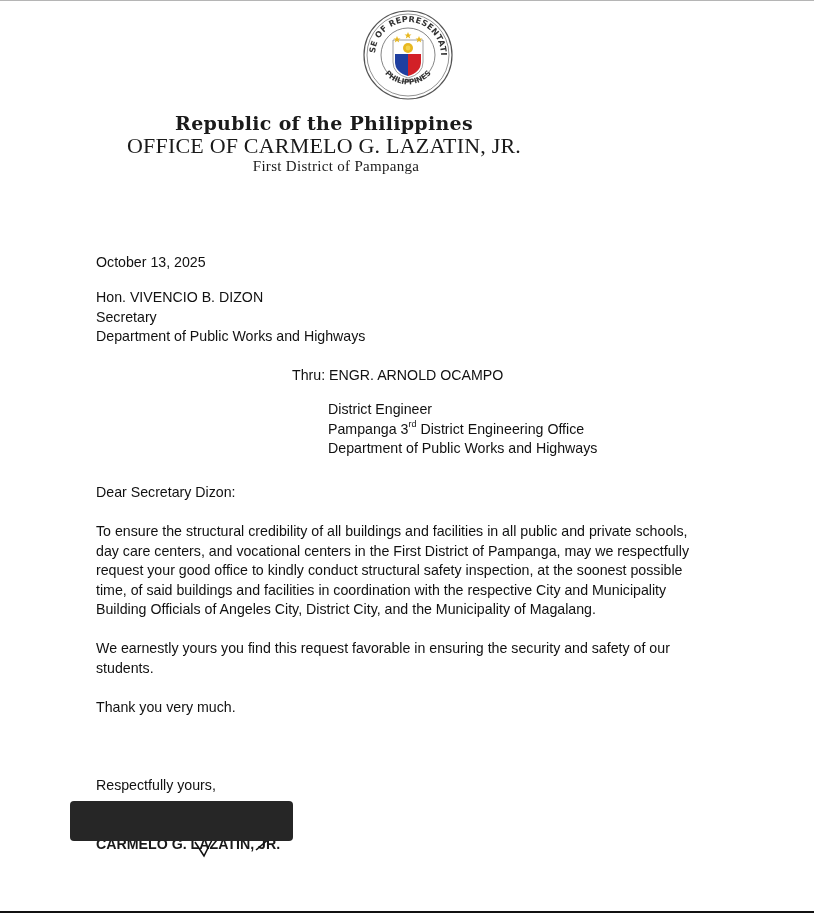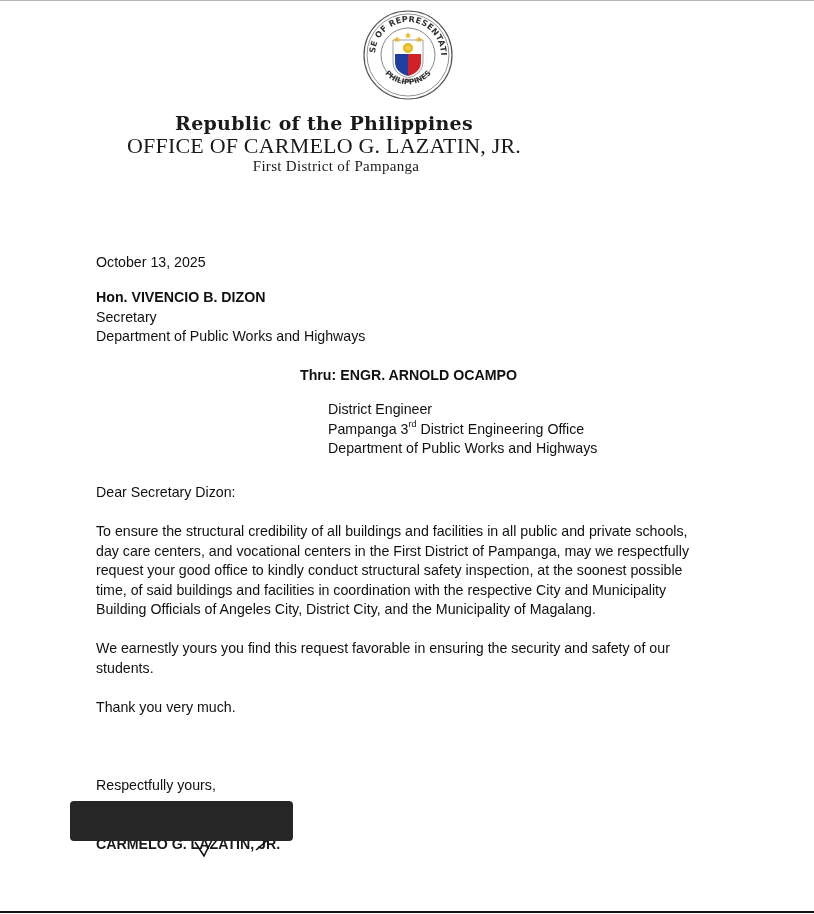--- a/index.html
+++ b/index.html
@@ -59,24 +59,24 @@
       padding-left: 12px;
     }
     .txt {
       position: absolute;
       font-family: "Liberation Sans", "DejaVu Sans", sans-serif;
       font-size: 14.2px;
       line-height: 19.6px;
       color: #111;
       white-space: nowrap;
     }
-    .bold { font-weight: bold; }
+    .bold { font-weight: normal; }
     .date { left: 96px; top: 229px; margin-top: 24px; }
     .addr { left: 96px; top: 288px; }
-    .thru-line { left: 300px; top: 366px; }
+    .thru-line { left: 292px; top: 366px; }
     .thru-block { left: 328px; top: 400px; }
     .salutation { left: 96px; top: 483px; }
     .para1 { left: 96px; top: 522px; }
     .para2 { left: 96px; top: 639px; }
     .para3 { left: 96px; top: 698px; }
     .closing { left: 96px; top: 776px; }
     .signatory {
       left: 96px; top: 835px;
       font-weight: bold;
       color: #1a1a1a;

